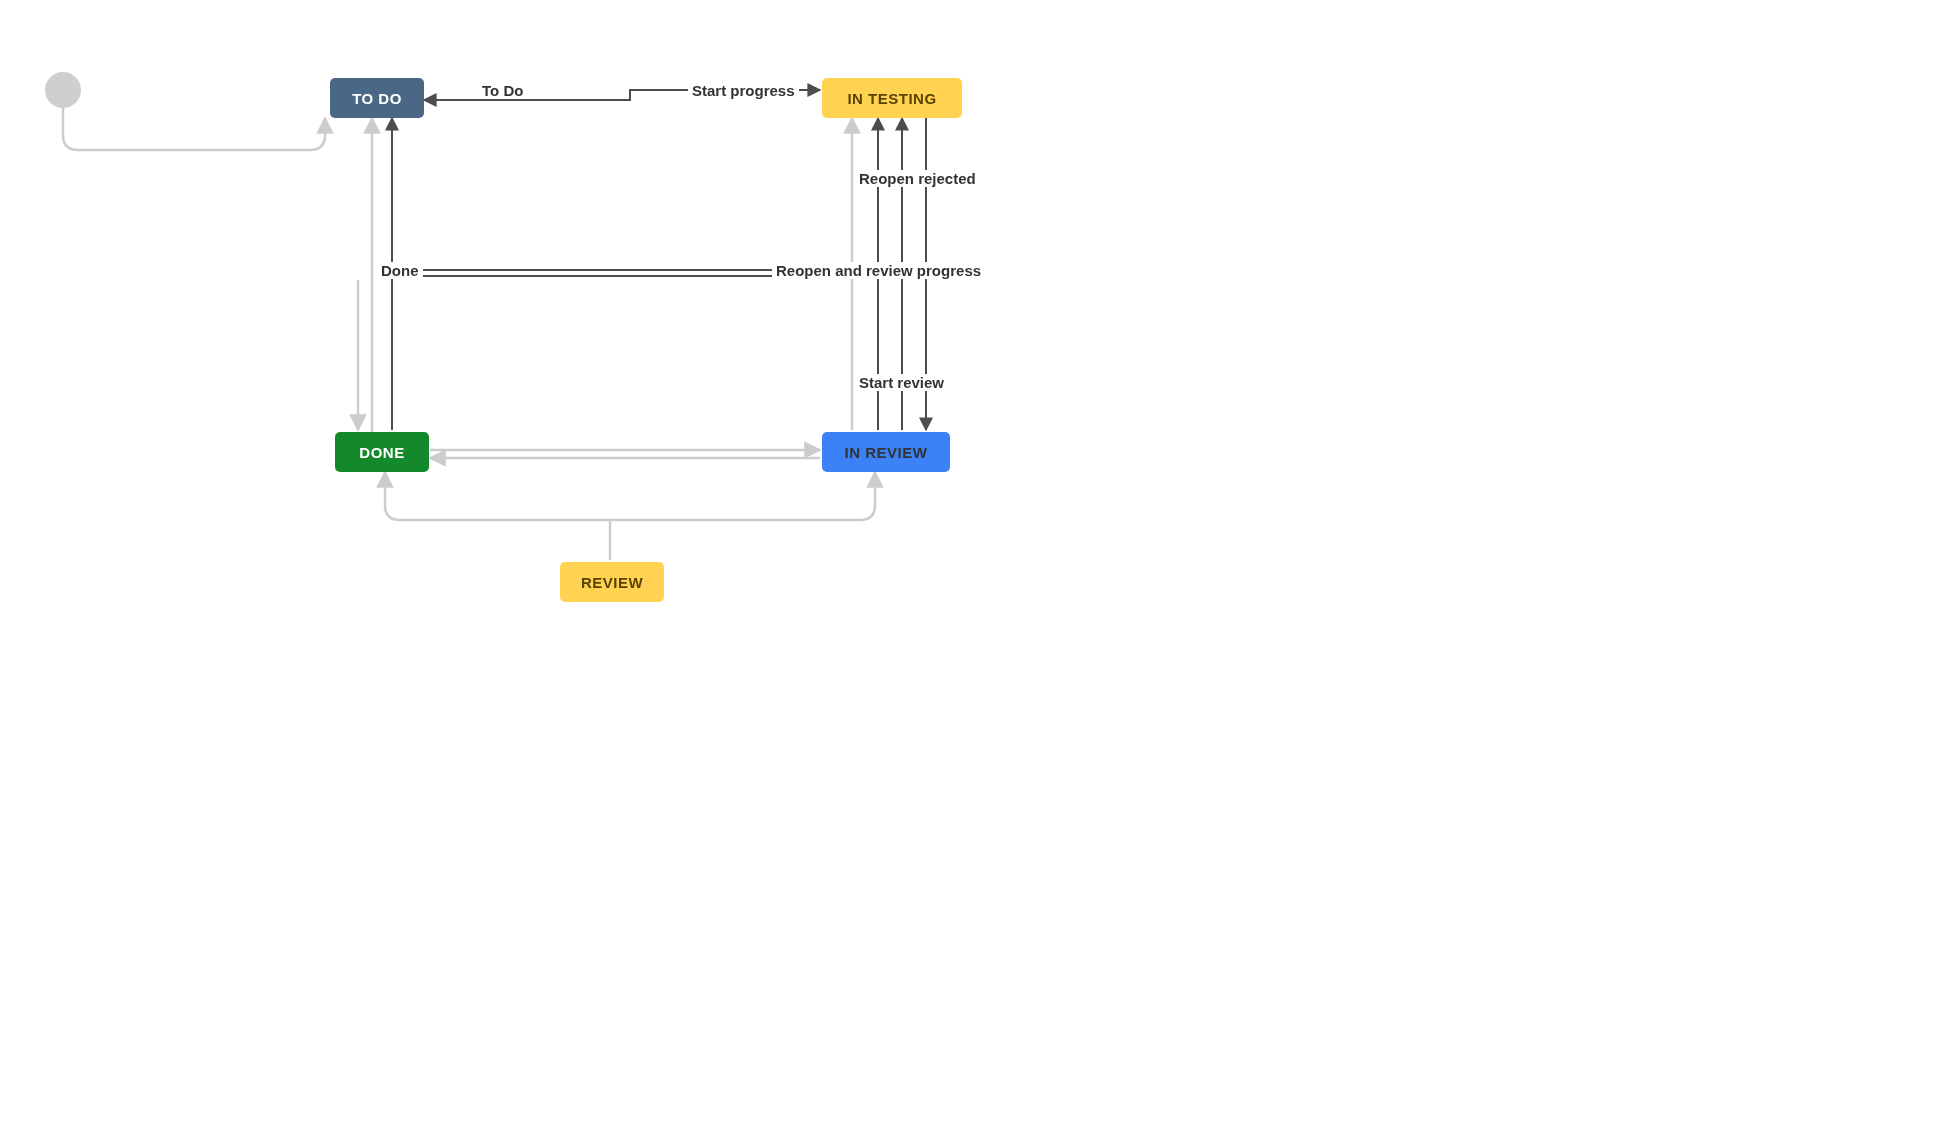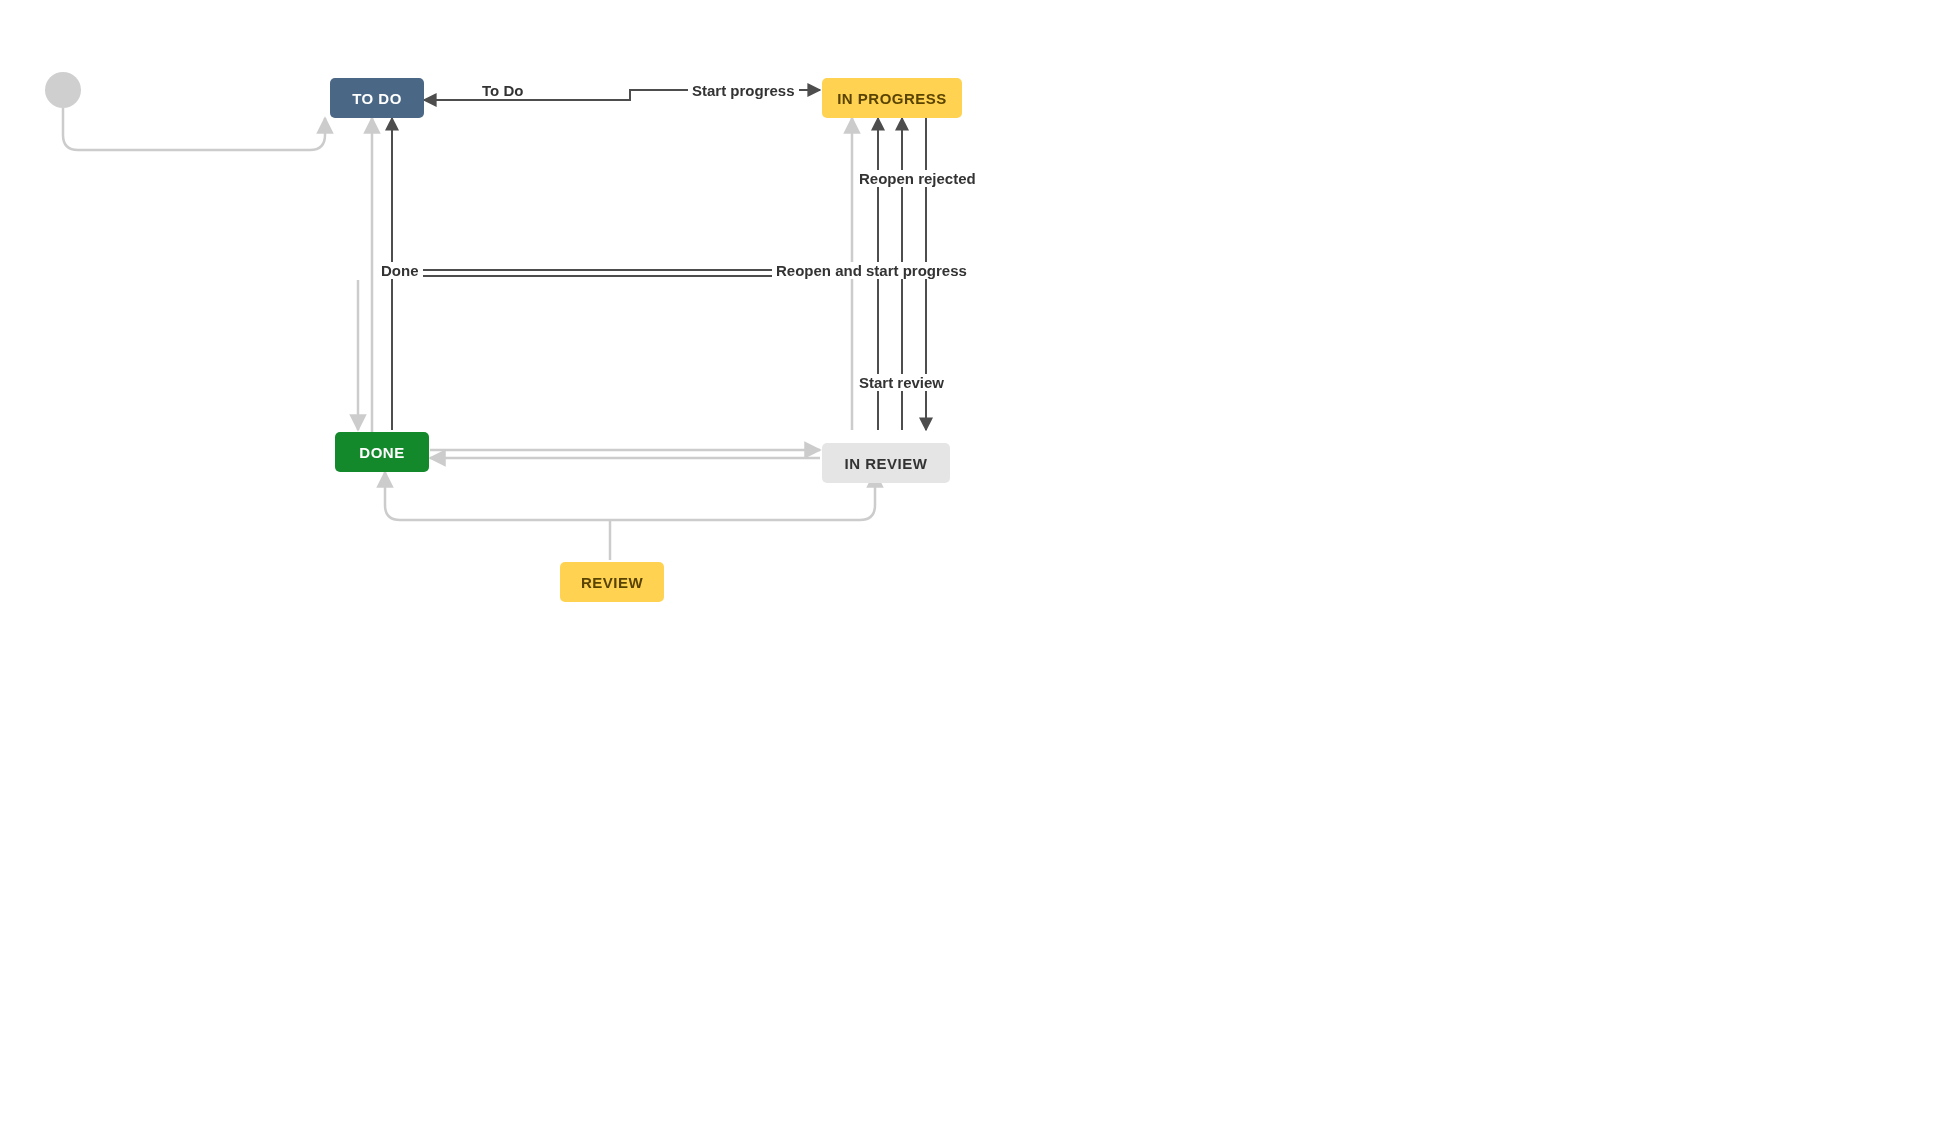--- a/index.html
+++ b/index.html
@@ -42,23 +42,22 @@
   }
   .inprogress {
     background: #ffd351;
     color: #594300;
   }
   .done {
     background: #14892c;
     color: #fff;
   }
   .inreview {
-    background: #e5e5e5;
+    background: #3b82f6;
     color: #333;
-    margin-top: 11px;
   }
   .testing {
     background: #ffd351;
     color: #594300;
   }
 
   .edge-label {
     position: absolute;
     font-weight: 700;
     font-size: 15px;
@@ -128,40 +127,40 @@
     <path d="M 610 520 L 860 520 Q 875 520 875 505 L 875 472" fill="none" stroke="#cccccc" stroke-width="2.5" marker-end="url(#arrow-light)"></path>
   </svg>
 
   <div class="start-node" style="left:45px; top:72px;"></div>
 
   <div class="node todo" style="left:330px; top:78px; width:94px;">
     <span>TO DO</span>
   </div>
 
   <div class="node inprogress" style="left:822px; top:78px; width:140px;">
-    <span>IN PROGRESS</span>
+    <span>IN TESTING</span>
   </div>
 
   <div class="node done" style="left:335px; top:432px; width:94px;">
     <span>DONE</span>
   </div>
 
   <div class="node inreview" style="left:822px; top:432px; width:128px;">
     <span>IN REVIEW</span>
   </div>
 
   <div class="node testing" style="left:560px; top:562px; width:104px;">
     <span>REVIEW</span>
   </div>
 
   <div class="edge-label" style="left:478px; top:82px;">To Do</div>
 
   <div class="edge-label" style="left:688px; top:82px;text-align:right;">Start progress</div>
 
   <div class="edge-label" style="left:855px; top:170px;">Reopen rejected</div>
 
-  <div class="edge-label" style="left:772px; top:262px;">Reopen and start progress</div>
+  <div class="edge-label" style="left:772px; top:262px;">Reopen and review progress</div>
 
   <div class="edge-label" style="left:377px; top:262px;">Done</div>
 
   <div class="edge-label" style="left:855px; top:374px;">Start review</div>
 
 </div>
 
 </body></html>

